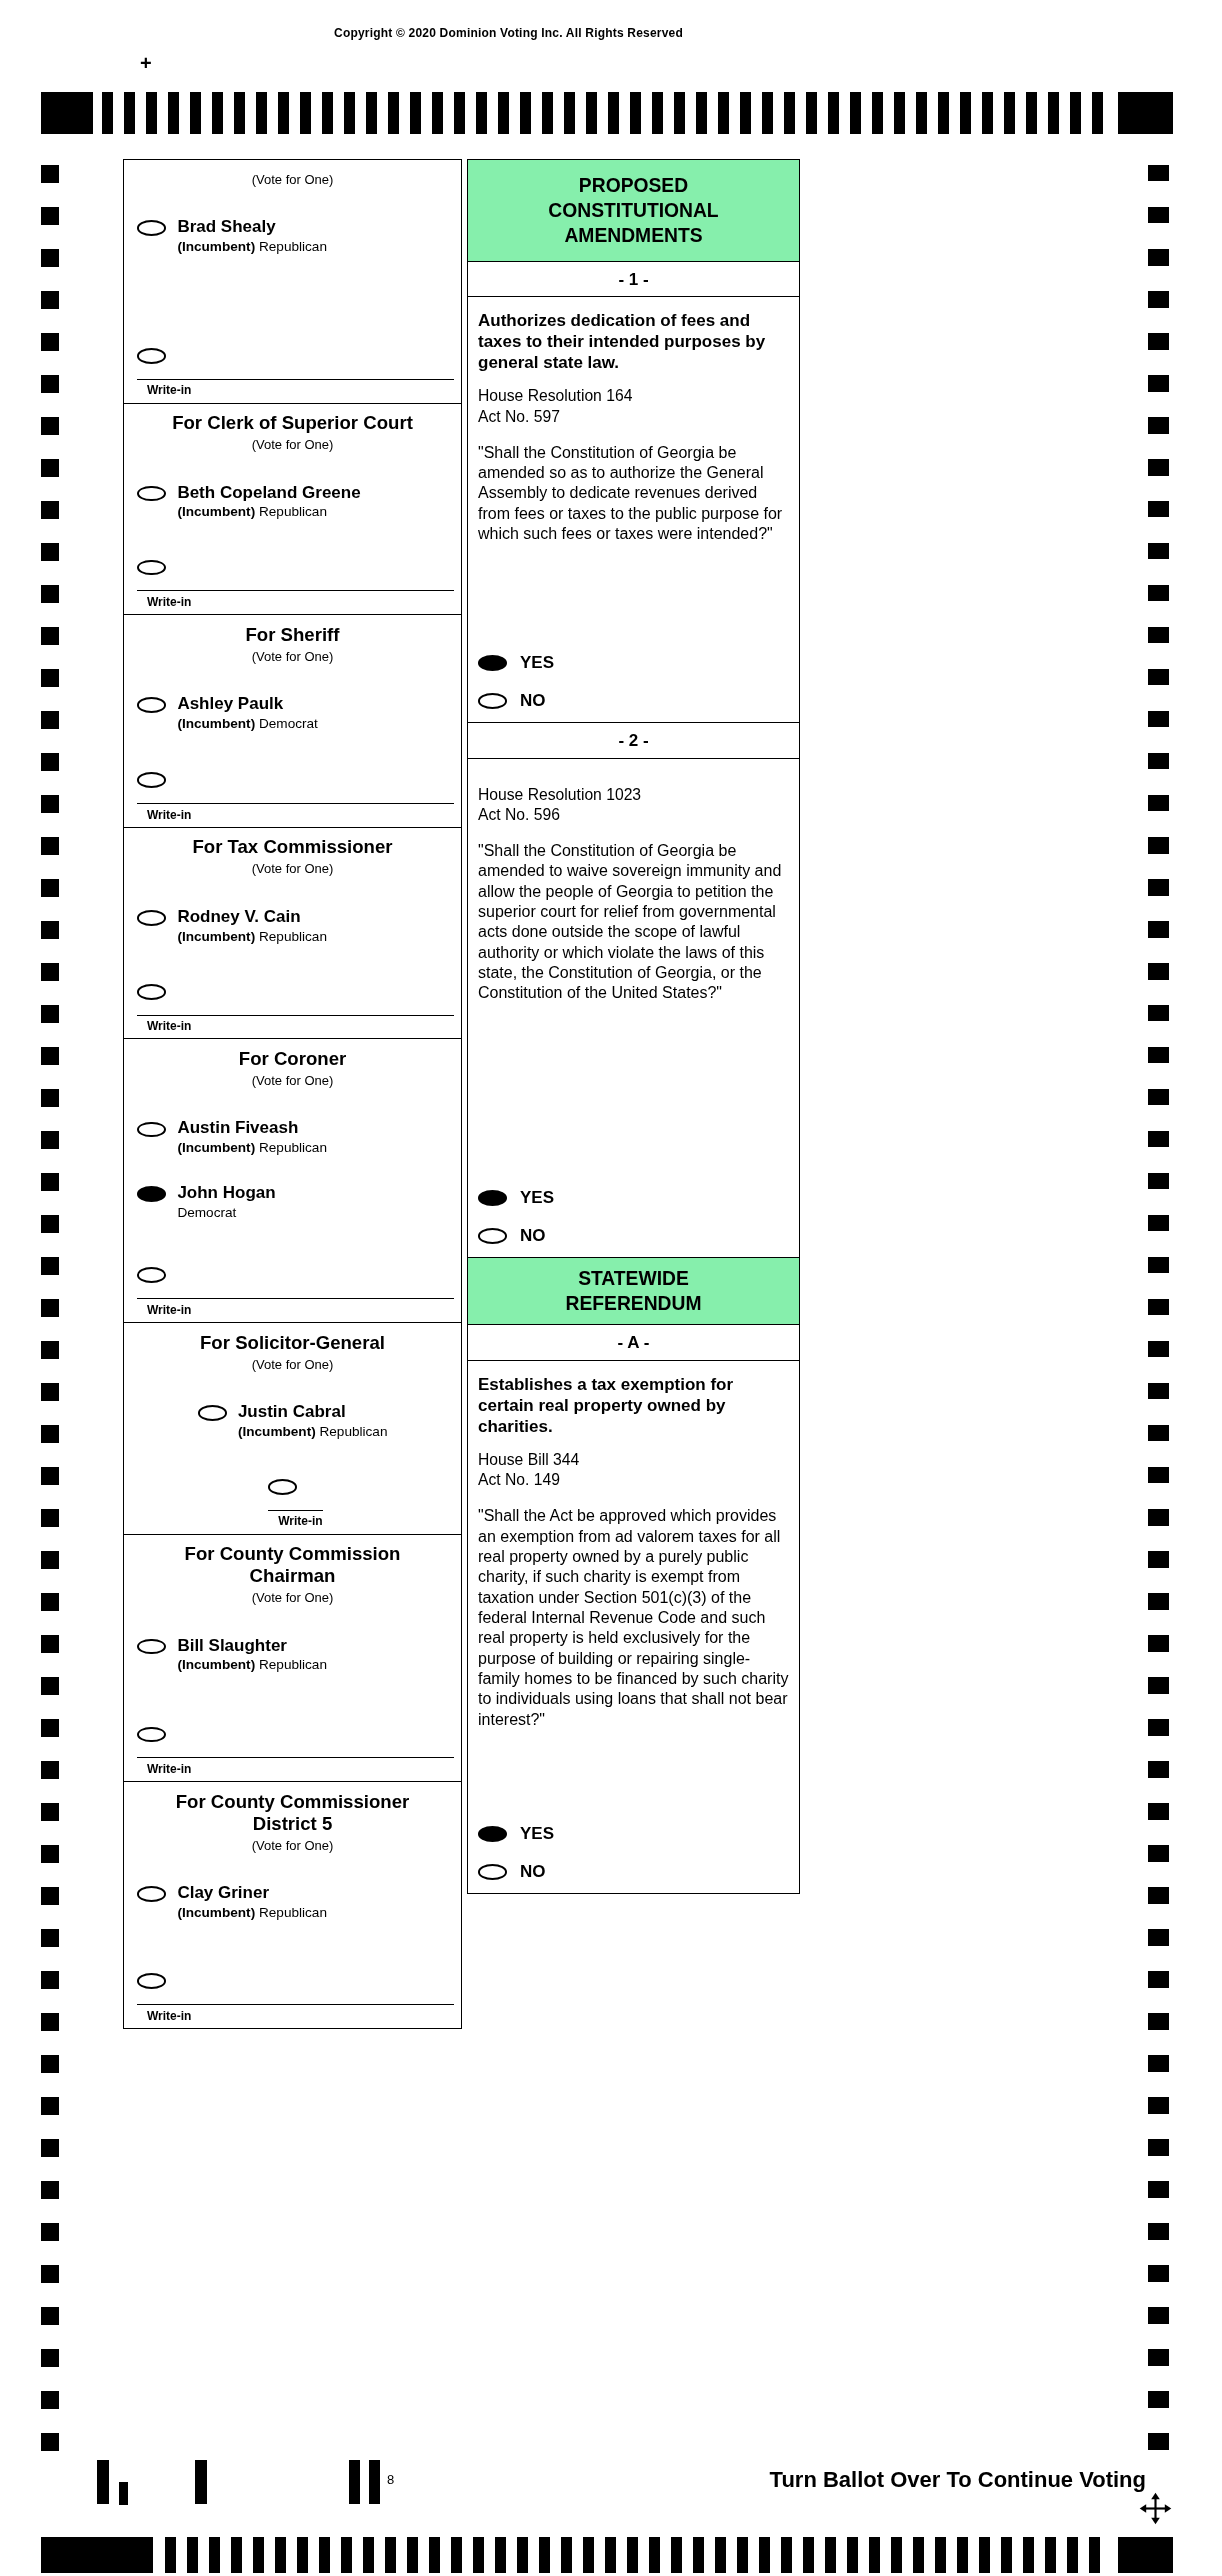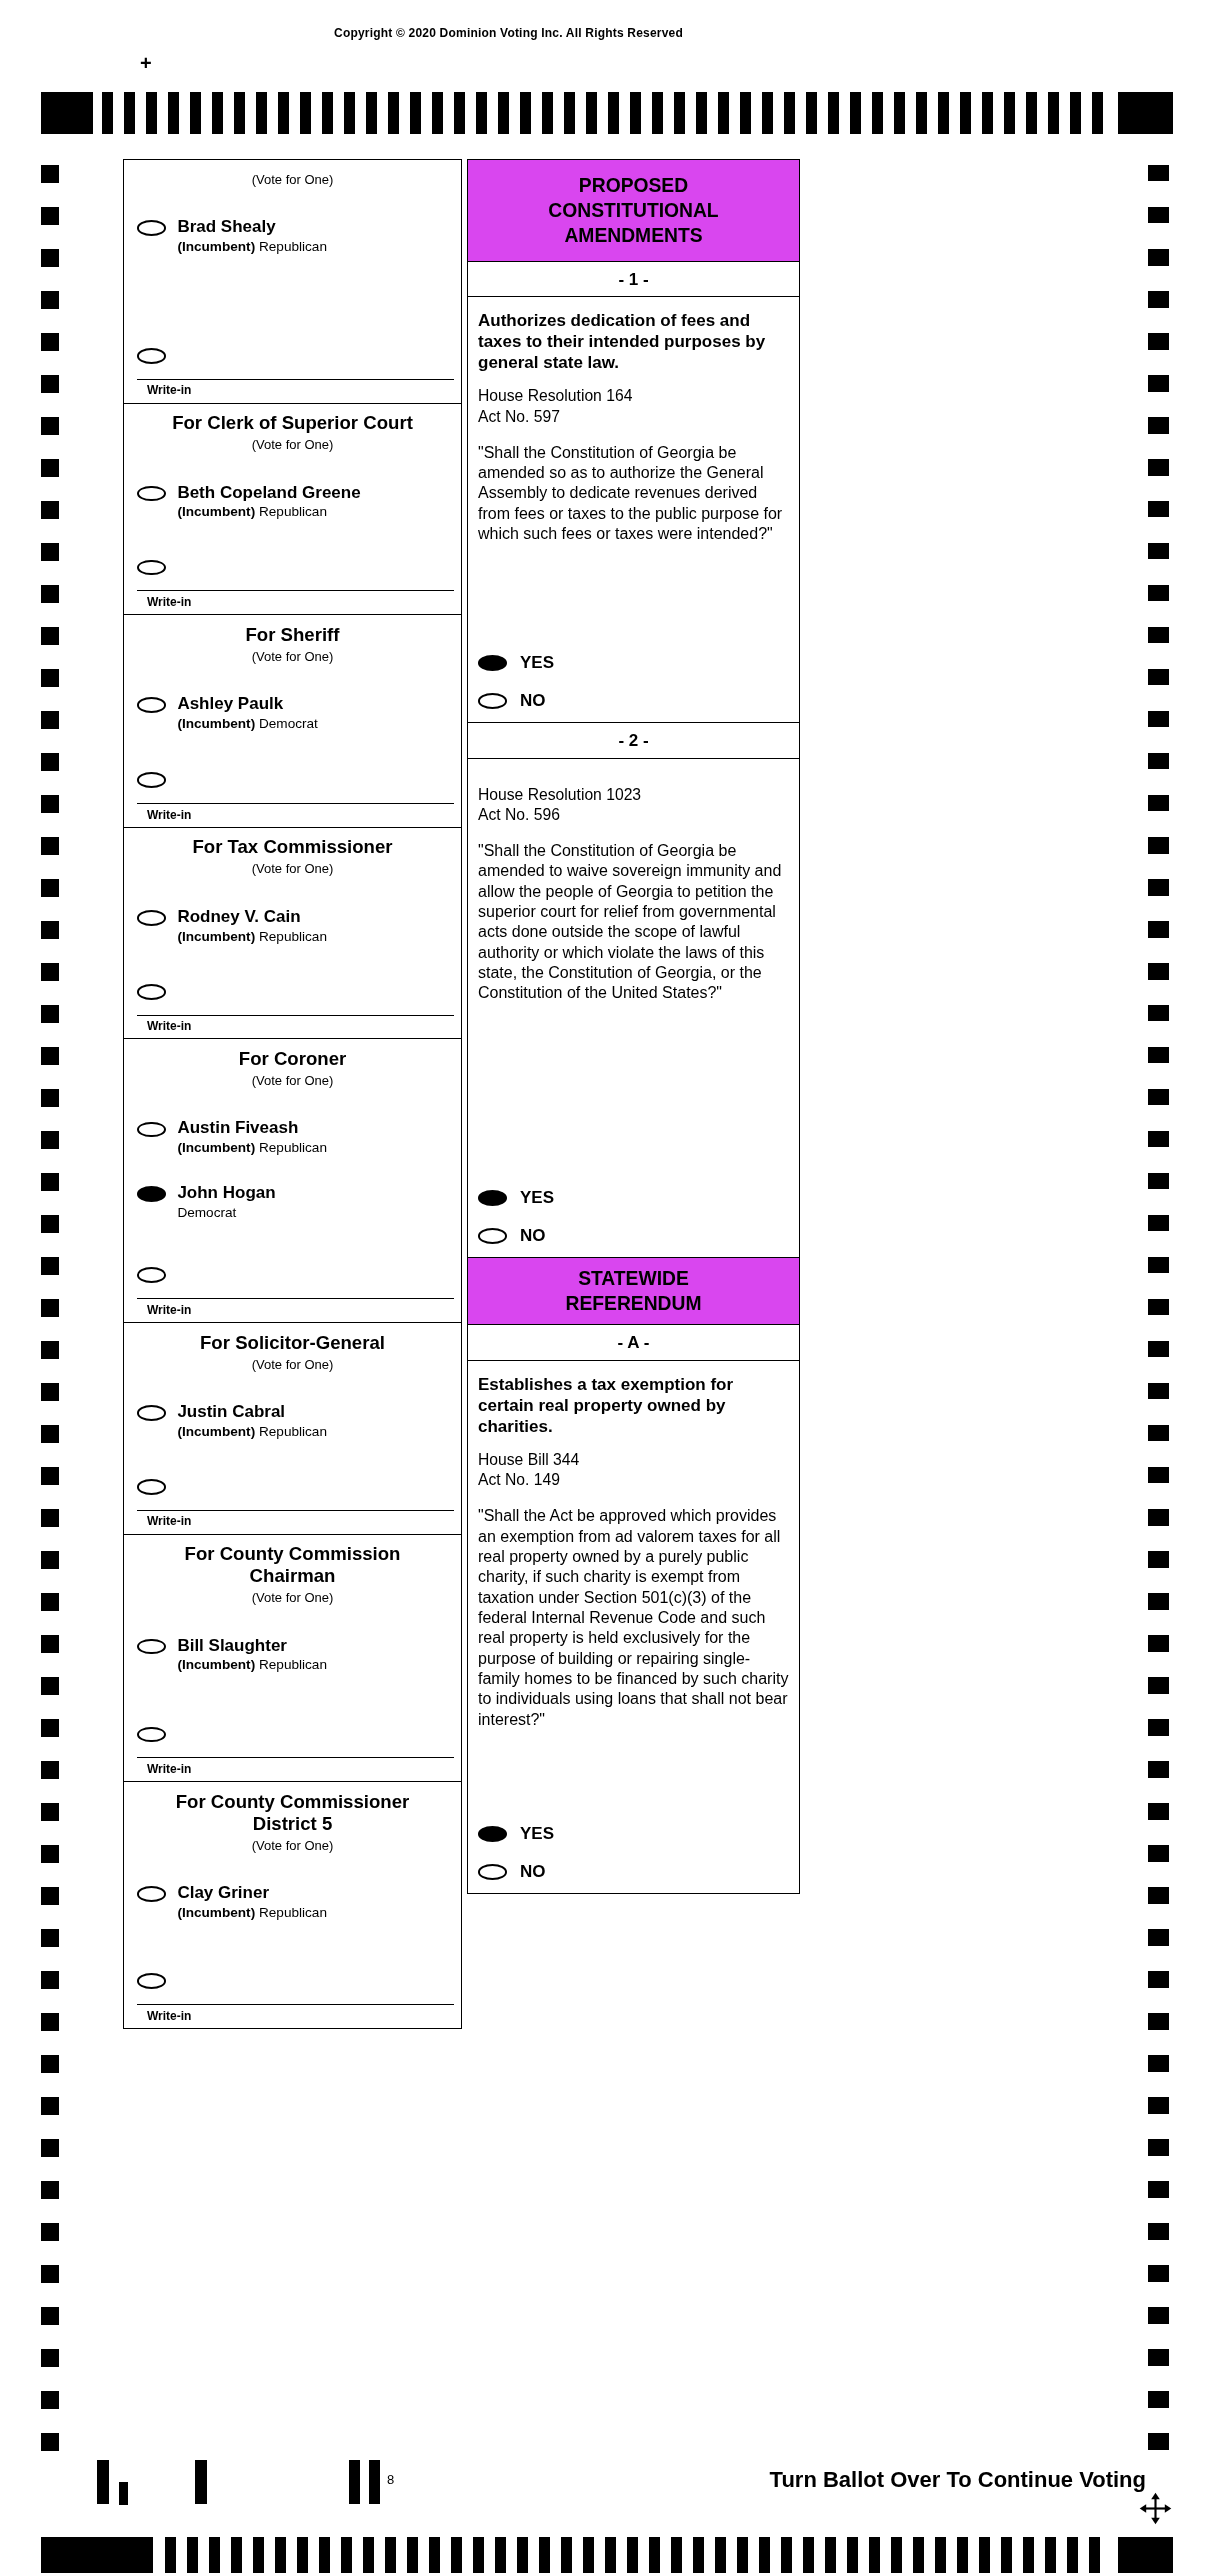--- a/index.html
+++ b/index.html
@@ -50,21 +50,21 @@
   .cand-text { display:flex; flex-direction:column; }
   .cand-name { font-weight:700; font-size:17px; line-height:1.1; }
   .cand-detail { font-size:13.6px; margin-top:2.1px; }
   .cand-incumbent { font-weight:700; }
   .write-in-area { margin-top:auto; padding:21.5px 7.2px 0 13px; }
   .write-in-line { border-top:1.4px solid #000; margin-top:13px; }
   .write-in-label { font-weight:700; font-size:12px; padding:3.6px 0 5.7px 10px; }
 
   
   .measure-header-box { border:1.4px solid #000; display:flex; align-items:center; justify-content:center;
-    text-align:center; font-weight:700; font-size:19.3px; line-height:1.3; white-space:pre-line; background:#d946ef; }
+    text-align:center; font-weight:700; font-size:19.3px; line-height:1.3; white-space:pre-line; background:#86efac; }
   .measure { border:1.4px solid #000; display:flex; flex-direction:column; padding:7.2px 10px 11.4px; background:#fff; }
   .measure-number { margin:-7.2px -10px 13px; padding:7.9px 0 6.4px; border-bottom:1.4px solid #000;
                     text-align:center; font-weight:700; font-size:17px; }
   .measure-summary { font-weight:700; font-size:17px; line-height:1.24; }
   .measure-ref { font-size:15.7px; line-height:1.3; margin-top:13px; white-space:pre-line; }
   .measure-question { font-size:16px; line-height:1.27; margin-top:15.7px; }
   .measure-options { margin-top:auto; display:flex; flex-direction:column; gap:18px; padding-top:15.7px; }
   .option { display:flex; align-items:center; gap:13px; }
   .option .bubble { margin-top:0; }
   .option-label { font-weight:700; font-size:17px; }
@@ -188,21 +188,21 @@
           </span>
         </div>
       </div>
       <div class="write-in-area">
         <span class="bubble"></span>
         <div class="write-in-line"></div>
         <div class="write-in-label">Write-in</div>
       </div>
     </section>
 
-    <section class="contest" style="min-height:213px;">
+    <section class="contest" style="min-height:213px;align-items:center;">
       <div class="contest-title">For Solicitor-General</div>
       <div class="contest-instruction">(Vote for One)</div>
       <div class="candidates">
         <div class="candidate">
           <span class="bubble"></span>
           <span class="cand-text">
             <span class="cand-name">Justin Cabral</span>
             <span class="cand-detail"><b class="cand-incumbent">(Incumbent)</b> <span>Republican</span></span>
           </span>
         </div>

